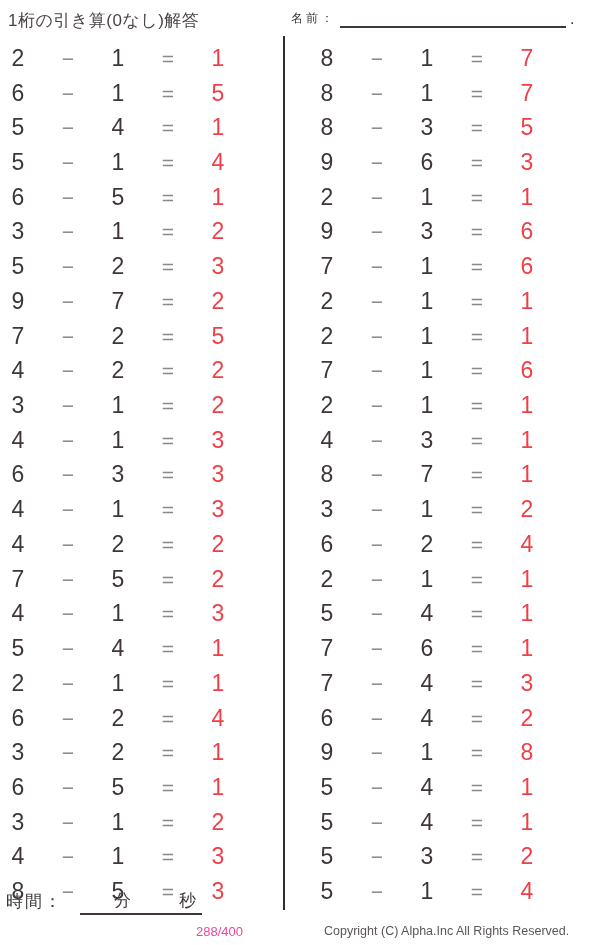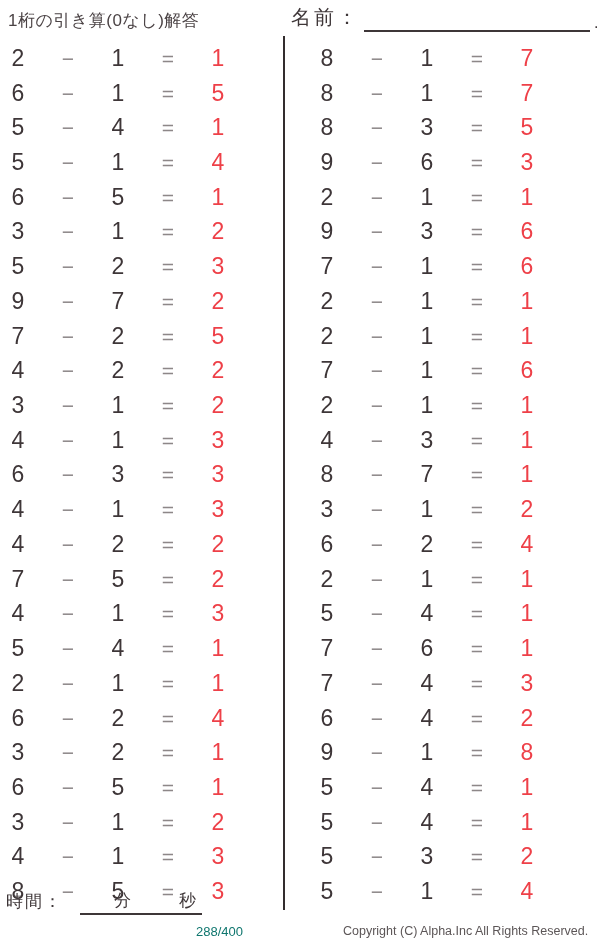--- a/index.html
+++ b/index.html
@@ -21,21 +21,21 @@
   .sheet-title {
     position: absolute; left: 8px; top: 9px;
     font-size: 17px; letter-spacing: 0.5px;
     color: #4b4345;
   }
   .name-block {
     position: absolute; left: 291px; top: 4px;
     display: flex; align-items: flex-end;
   }
   .name-label {
-    font-size: 20px; letter-spacing: 3px; color: var(--ink);
+    font-size: 12px; letter-spacing: 3px; color: var(--ink);
     padding-bottom: 1px;
     font-family: Liberation Serif, serif;
   }
   .name-line {
     width: 226px; height: 24px;
     border-bottom: 2px solid var(--ink);
     margin-left: 4px;
   }
   .name-period {
     font-size: 16px; color: var(--ink);
@@ -76,25 +76,25 @@
   .time-line {
     display: flex; justify-content: space-between;
     width: 122px;
     border-bottom: 2px solid var(--ink);
     padding: 0 6px 1px 34px;
     margin-left: 2px;
     font-size: 17px; color: var(--ink);
   }
   .score {
     position: absolute; left: 196px; top: 924px;
-    font-size: 13px; color: #0f766e;
+    font-size: 13px; color: #ec4899;
   }
   .copyright {
     position: absolute; left: 324px; top: 924px;
-    font-size: 12.5px; color: var(--muted); margin-left: 19px;
+    font-size: 12.5px; color: var(--muted);
   }
 </style>
 </head>
 <body>
 
 <div class="sheet-title">1桁の引き算(0なし)解答</div>
 
 <div class="name-block">
   <span class="name-label">名前：</span>
   <span class="name-line"></span>

